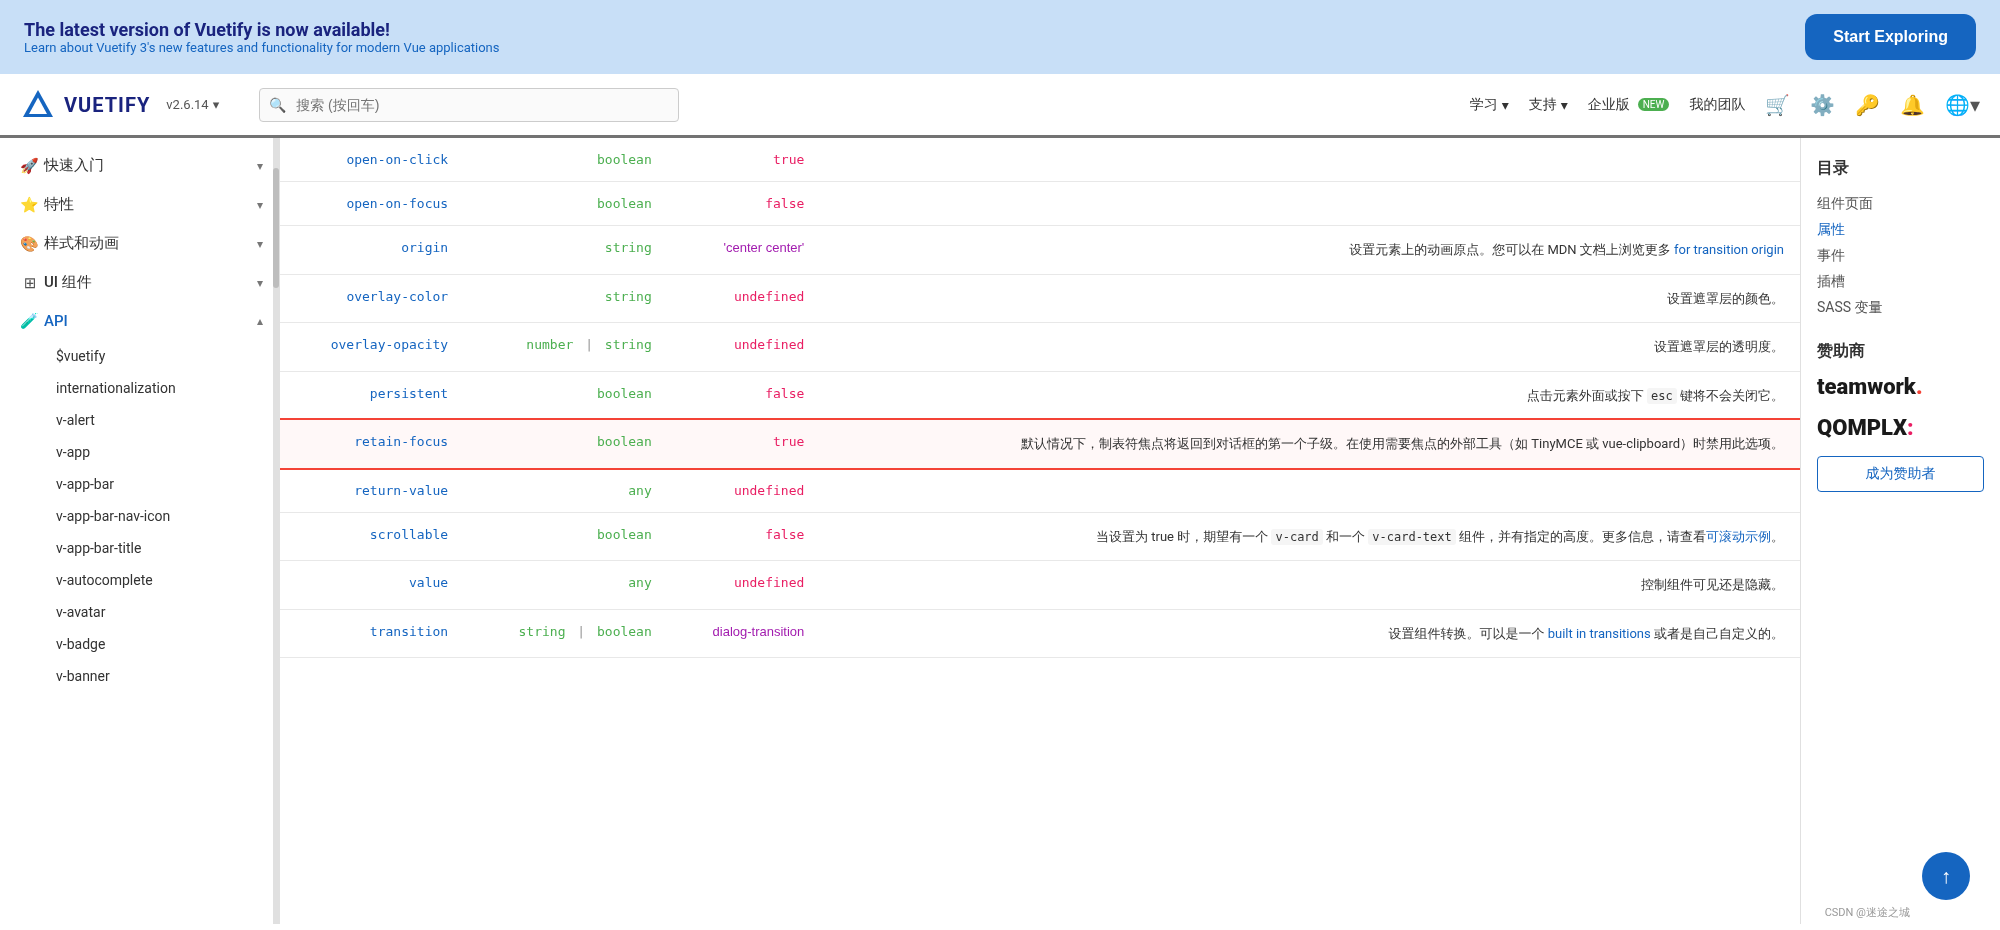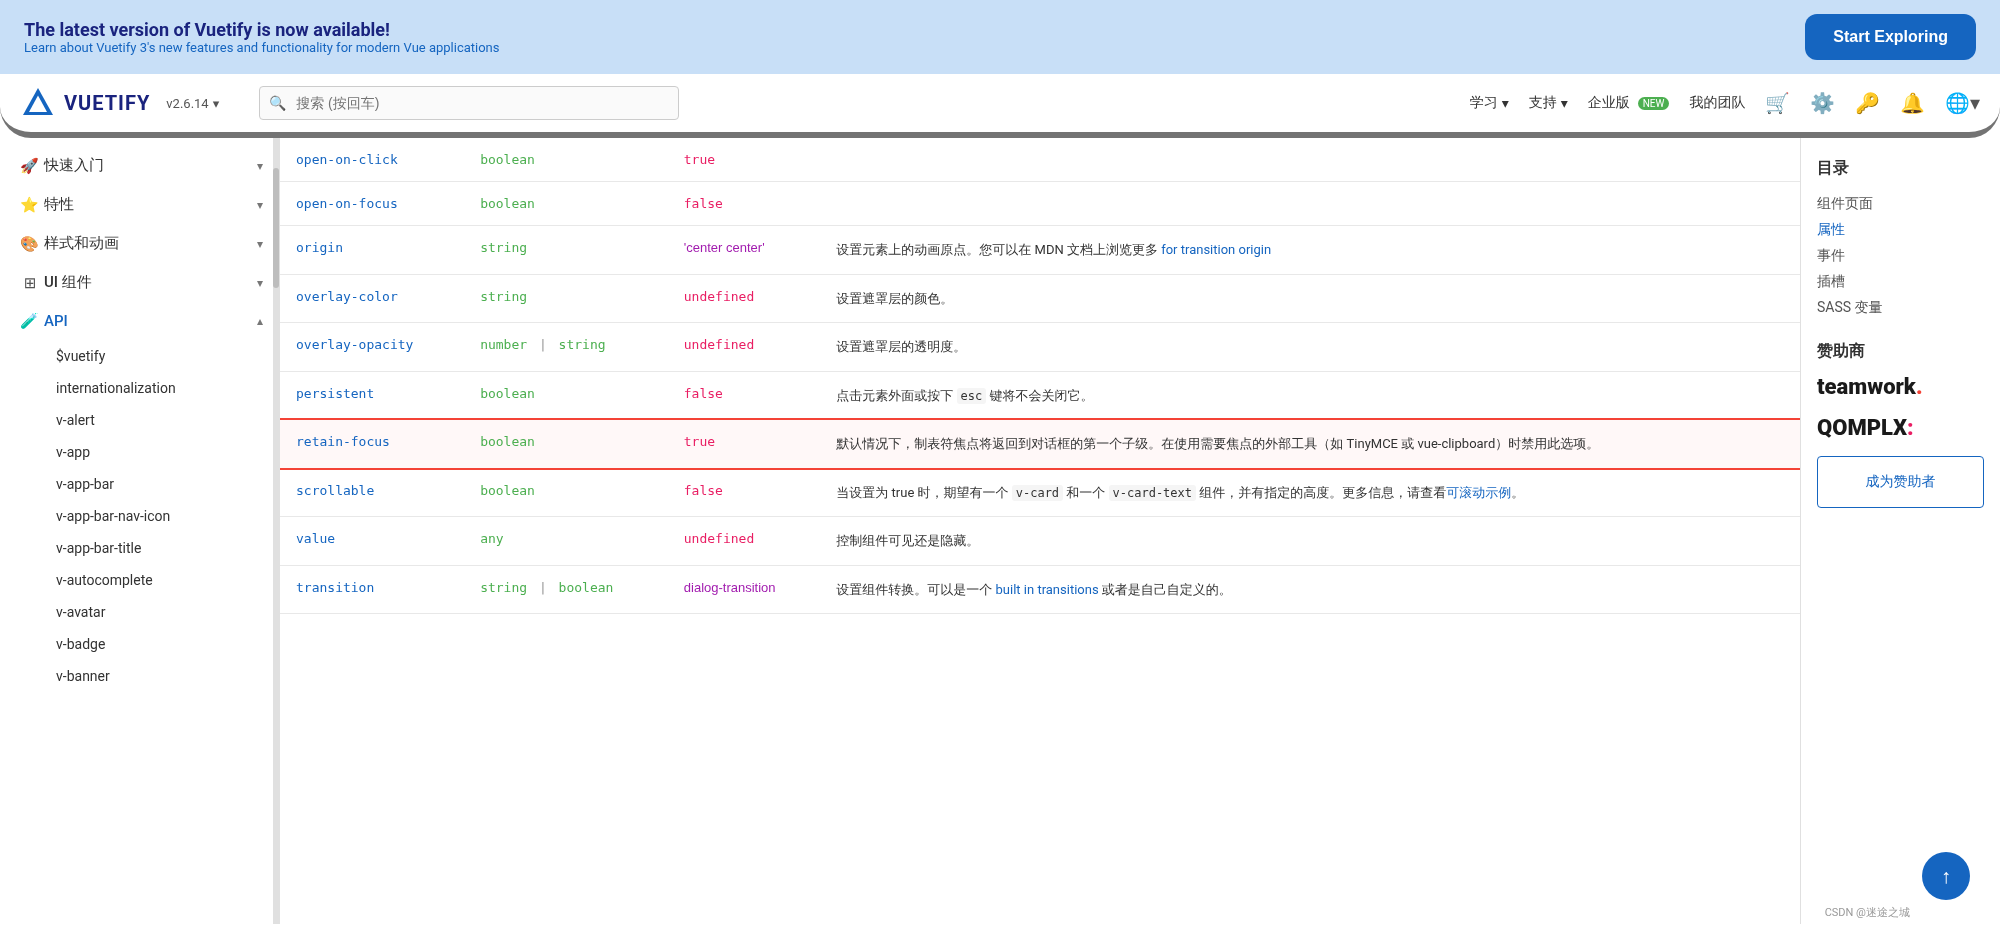--- a/index.html
+++ b/index.html
@@ -33,24 +33,23 @@
       cursor: pointer;
       white-space: nowrap;
     }
 
     
     .navbar {
       display: flex;
       align-items: center;
       padding: 0 20px;
       height: 64px;
-      border-bottom: 6px solid #737373;
+      border-bottom: 3px solid #737373;
       background: #fff;
       gap: 16px;
-      border-radius: 31px;
     }
     .navbar-logo {
       display: flex;
       align-items: center;
       gap: 8px;
     }
     .logo-icon {
       width: 36px;
       height: 36px;
     }
@@ -184,20 +183,21 @@
       height: 120px;
       background: #bdbdbd;
       border-radius: 3px;
     }
 
     
     .content-area {
       flex: 1;
       overflow-y: auto;
       padding: 0;
+      text-align: right;
     }
 
     
     .api-table {
       width: 100%;
       border-collapse: collapse;
     }
     .api-table td {
       padding: 14px 16px;
       border-bottom: 1px solid #e8e8e8;
@@ -257,21 +257,21 @@
       margin-bottom: 12px;
       display: block;
     }
     .sponsor-teamwork { color: #1a1a1a; }
     .sponsor-qomplx { color: #1a1a1a; }
     .sponsor-dot { color: #f44336; }
     .sponsor-colon { color: #e91e63; }
     .btn-become-sponsor {
       display: block;
       width: 100%;
-      padding: 16px;
+      padding: 8px;
       border: 1px solid #1565c0;
       color: #1565c0;
       background: #fff;
       border-radius: 4px;
       text-align: center;
       cursor: pointer;
       font-size: 14px;
       margin-top: 12px;
     }
     .back-to-top {
@@ -466,20 +466,26 @@
           <td class="prop-desc">点击元素外面或按下 <code>esc</code> 键将不会关闭它。</td>
         </tr>
 
         <tr class="highlighted">
           <td><span class="prop-name">retain-focus</span></td>
           <td><span class="prop-type">boolean</span></td>
           <td><span class="prop-default-true">true</span></td>
           <td class="prop-desc">默认情况下，制表符焦点将返回到对话框的第一个子级。在使用需要焦点的外部工具（如 TinyMCE 或 vue-clipboard）时禁用此选项。</td>
         </tr>
 
+        <tr>
+          <td><span class="prop-name">return-value</span></td>
+          <td><span class="prop-type">any</span></td>
+          <td><span class="prop-default-undef">undefined</span></td>
+          <td class="prop-desc"></td>
+        </tr>
 
         <tr>
           <td><span class="prop-name">scrollable</span></td>
           <td><span class="prop-type">boolean</span></td>
           <td><span class="prop-default-false">false</span></td>
           <td class="prop-desc">当设置为 true 时，期望有一个 <code>v-card</code> 和一个 <code>v-card-text</code> 组件，并有指定的高度。更多信息，请查看<a href="#">可滚动示例</a>。</td>
         </tr>
 
         <tr>
           <td><span class="prop-name">value</span></td>

